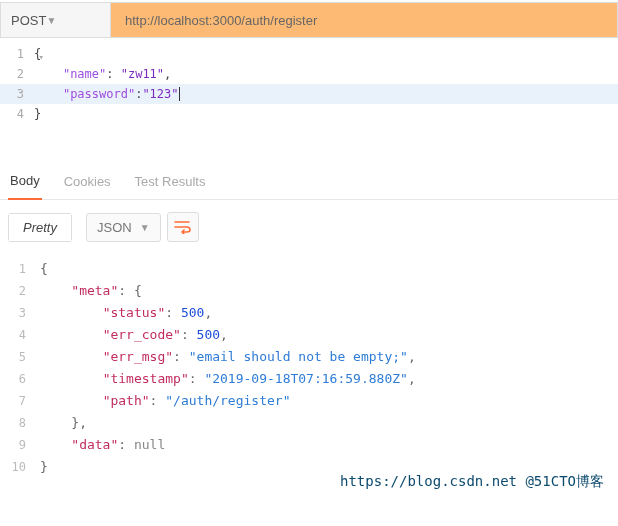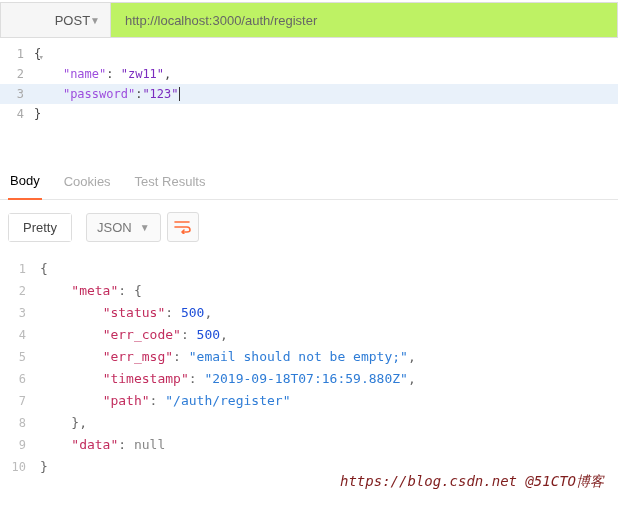--- a/index.html
+++ b/index.html
@@ -1,51 +1,51 @@
 <!DOCTYPE html>
 <html><head>
 <meta charset="utf-8">
 <style>
   * { box-sizing: border-box; margin: 0; padding: 0; }
   body { font-family: -apple-system, BlinkMacSystemFont, "Segoe UI", Arial, sans-serif; font-size: 13px; color: #555; background: #fff; width: 618px; }
   .topbar { display: flex; border: 1px solid #ddd; background: #f6f6f6; height: 36px; margin: 2px 0 0 0; }
-  .method-select { width: 110px; display: flex; align-items: center; justify-content: flex-end; padding: 0 10px; border-right: 1px solid #ddd; color: #555; cursor: pointer; }
+  .method-select { width: 110px; display: flex; align-items: center; justify-content: flex-start; padding: 0 10px; border-right: 1px solid #ddd; color: #555; cursor: pointer; }
   .method-select span:first-child { font-weight: 500; }
-  .url-input { flex: 1; display: flex; align-items: center; padding: 0 14px; color: #666; background: #bef264; }
+  .url-input { flex: 1; display: flex; align-items: center; padding: 0 14px; color: #666; background: #fdba74; }
   .editor { font-family: Consolas, Menlo, monospace; font-size: 12px; line-height: 20px; background: #fff; position: relative; padding: 6px 0 40px 0; }
   .editor .row { display: flex; }
   .editor .row.active { background: #e9f1fa; }
   .gutter { width: 34px; text-align: right; padding-right: 10px; color: #aaa; user-select: none; position: relative; }
   .fold { position: absolute; right: -10px; top: 3px; font-size: 9px; color: #aaa; }
   .code { white-space: pre; }
   .k { color: #9d4edd; } 
   .s { color: #7b2cbf; } 
   .p { color: #444; }
   .cursor { border-right: 1px solid #333; margin-left: 0; }
   .tabs { display: flex; gap: 20px; border-bottom: 1px solid #e6e6e6; padding: 0 8px; height: 36px; align-items: flex-end; color: #aaa; }
   .tab { padding: 0 2px 10px 2px; cursor: pointer; font-size: 13px; }
-  .tab.active { color: #000000; border-bottom: 2px solid #ff6c37; margin-bottom: -1px; }
+  .tab.active { color: #404040; border-bottom: 2px solid #ff6c37; margin-bottom: -1px; }
   .tab .count { color: #44b36a; }
   .subbar { display: flex; align-items: center; gap: 6px; padding: 12px 8px; }
-  .subbar .group { display: flex; border: 1px solid #ddd; border-radius: 3px; background: #000000; }
+  .subbar .group { display: flex; border: 1px solid #ddd; border-radius: 3px; background: #000000; font-style: italic; }
   .subbar .seg { padding: 6px 14px; color: #888; cursor: pointer; border-right: 1px solid #ddd; }
   .subbar .seg:last-child { border-right: none; }
   .subbar .seg.active { background: #fff; color: #444; }
   .json-select { display: flex; align-items: center; gap: 8px; border: 1px solid #ddd; border-radius: 3px; padding: 6px 10px; color: #777; background: #fafafa; cursor: pointer; margin-left: 8px; }
   .wrap-btn { width: 32px; height: 30px; border: 1px solid #ddd; border-radius: 3px; display: flex; align-items: center; justify-content: center; background: #fafafa; cursor: pointer; }
   .response { font-family: Consolas, Menlo, monospace; font-size: 13px; line-height: 22px; padding: 4px 0 20px 0; position: relative; }
   .response .row { display: flex; }
   .response .gutter { width: 40px; text-align: right; padding-right: 14px; color: #bbb; font-size: 12px; }
   .response .code { white-space: pre; }
   .rk { color: #c22d5e; } 
   .rs { color: #2e7cd6; } 
   .rn { color: #1d4ed8; } 
   .rp { color: #666; }
   .rnull { color: #888; }
-  .watermark { position: absolute; right: 14px; bottom: 6px; color: #7f1d1d; font-size: 14px; font-style: italic; pointer-events: none; margin-left: 41px; }
+  .watermark { position: absolute; right: 14px; bottom: 6px; color: #0c4a6e; font-size: 14px; pointer-events: none; margin-left: 41px; }
   .chev { font-size: 10px; color: #999; }
 </style>
 </head>
 <body>
 
 <div class="topbar">
   <div class="method-select">
     <span>POST</span>
     <span class="chev">▼</span>
   </div>

